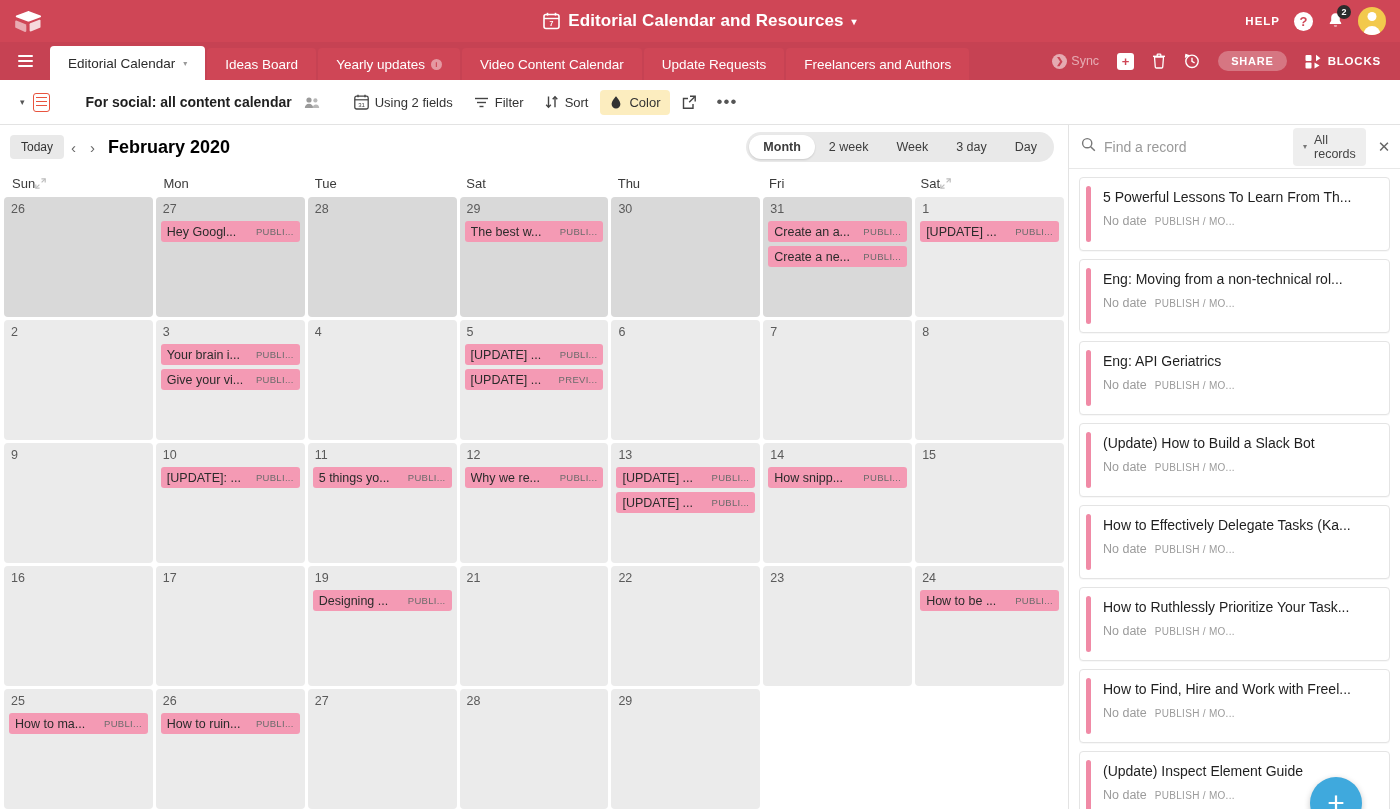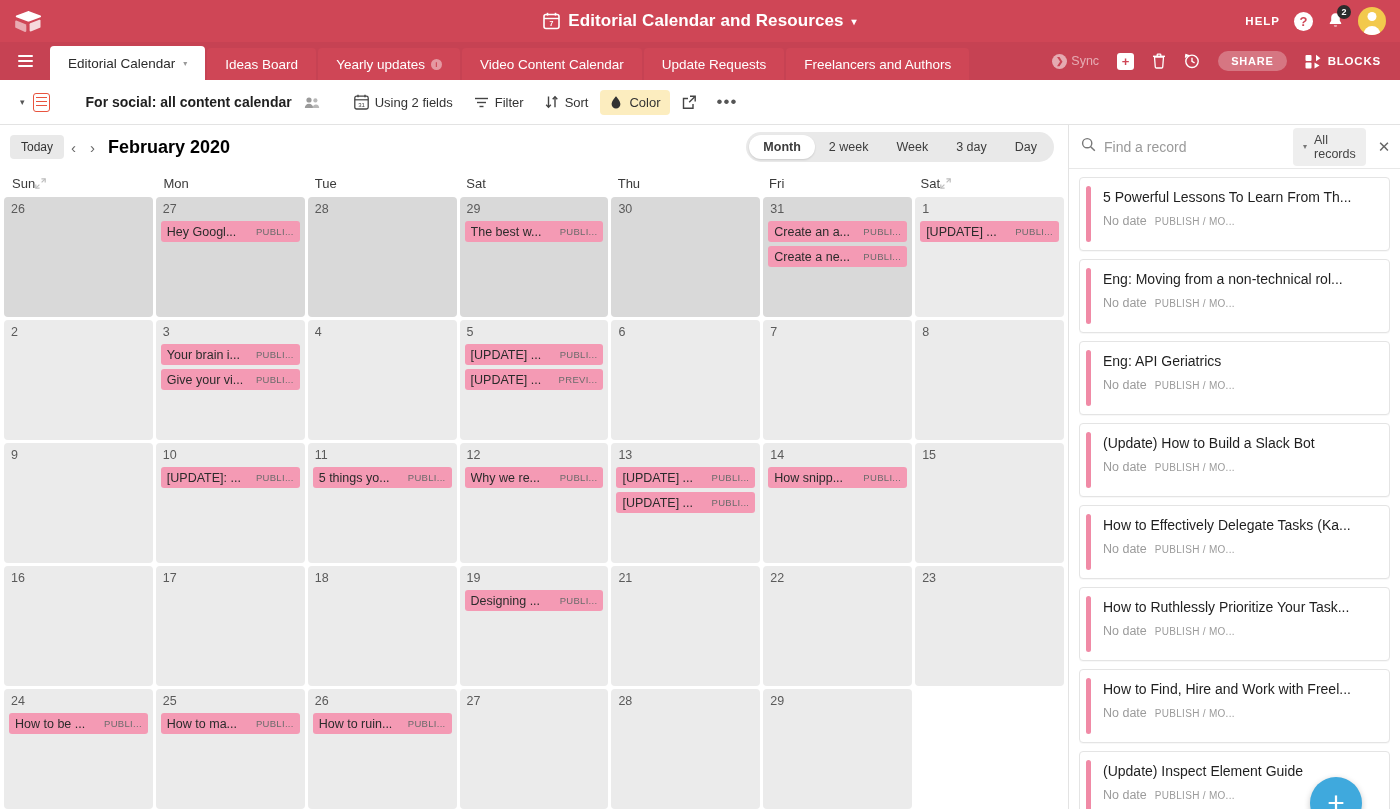--- a/index.html
+++ b/index.html
@@ -589,23 +589,20 @@
         <div class="cell">
           <div class="daynum">15</div>
         </div>
         <div class="cell">
           <div class="daynum">16</div>
         </div>
         <div class="cell">
           <div class="daynum">17</div>
         </div>
         <div class="cell">
-          <div class="daynum">18</div>
-        </div>
-        <div class="cell">
           <div class="daynum">19</div>
           <div class="event" style="background: rgb(244, 154, 180);">
             <span class="ev-title">Designing ...</span>
             <span class="ev-tag">PUBLI...</span>
           </div>
         </div>
         <div class="cell">
           <div class="daynum">21</div>
         </div>
         <div class="cell">

